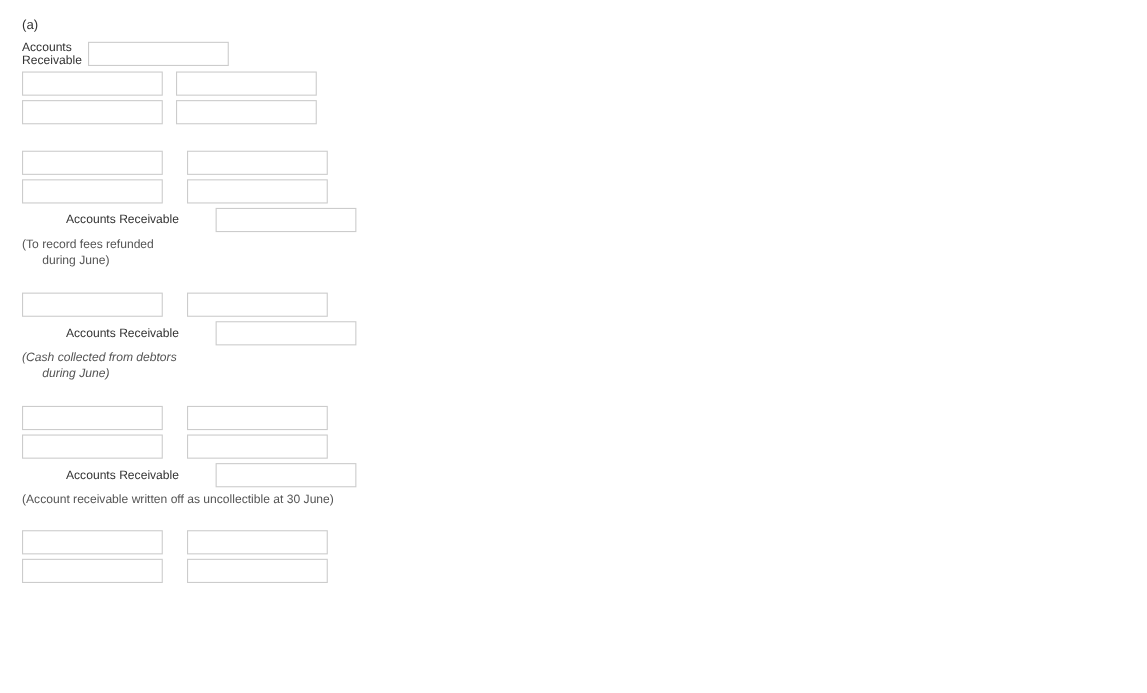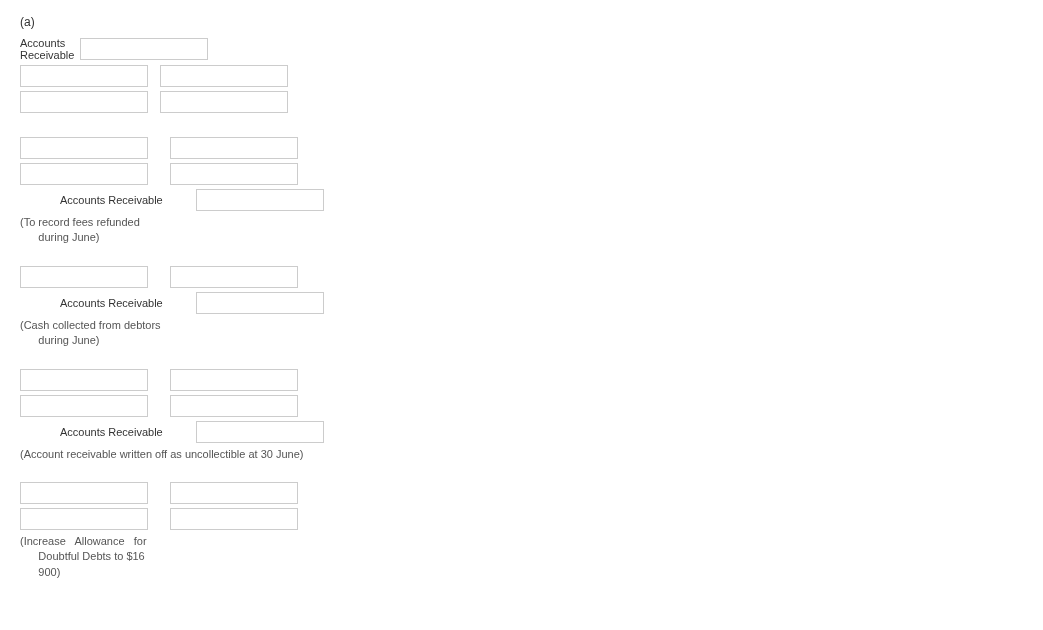--- a/index.html
+++ b/index.html
@@ -93,21 +93,21 @@
   <div class="journal-entry" style="margin-top:4px;">
     <div style="display:flex; gap:6px; align-items:center; margin-bottom:4px;">
       <input class="input-box" style="width: 128px;" type="text" value="">
       <div style="width:10px;"></div>
       <input class="input-box" style="width: 128px;" type="text" value="">
     </div>
     <div style="display:flex; gap:6px; align-items:center; margin-bottom:4px;">
       <span style="font-size:11px; padding-left:40px; width:170px;">Accounts Receivable</span>
       <input class="input-box" style="width: 128px;" type="text" value="">
     </div>
-    <div class="note-text" style="margin-top:2px; margin-bottom:8px;">(Cash  collected  from  debtors<br>&nbsp;&nbsp;&nbsp;&nbsp;&nbsp;&nbsp;during June)</div>
+    <div class="note-text" style="margin-top:2px; margin-bottom:8px;font-style:italic;">(Cash  collected  from  debtors<br>&nbsp;&nbsp;&nbsp;&nbsp;&nbsp;&nbsp;during June)</div>
   </div>
 
   <div class="journal-entry" style="margin-top:4px;">
     <div style="display:flex; gap:6px; align-items:center; margin-bottom:4px;">
       <input class="input-box" style="width: 128px;" type="text" value="">
       <div style="width:10px;"></div>
       <input class="input-box" style="width: 128px;" type="text" value="">
     </div>
     <div style="display:flex; gap:6px; align-items:center; margin-bottom:4px;">
       <input class="input-box" style="width: 128px;" type="text" value="">
@@ -125,15 +125,14 @@
     <div style="display:flex; gap:6px; align-items:center; margin-bottom:4px;">
       <input class="input-box" style="width: 128px;" type="text" value="">
       <div style="width:10px;"></div>
       <input class="input-box" style="width: 128px;" type="text" value="">
     </div>
     <div style="display:flex; gap:6px; align-items:center; margin-bottom:4px;">
       <input class="input-box" style="width: 128px;" type="text" value="">
       <div style="width:10px;"></div>
       <input class="input-box" style="width: 128px;" type="text" value="">
     </div>
-    <div class="note-text" style="margin-top:2px;">(Increase &nbsp; Allowance &nbsp; for<br>&nbsp;&nbsp;&nbsp;&nbsp;&nbsp;&nbsp;Doubtful Debts to $16<br>&nbsp;&nbsp;&nbsp;&nbsp;&nbsp;&nbsp;900)</div>
   </div>
 </div>
 
 </body></html>

